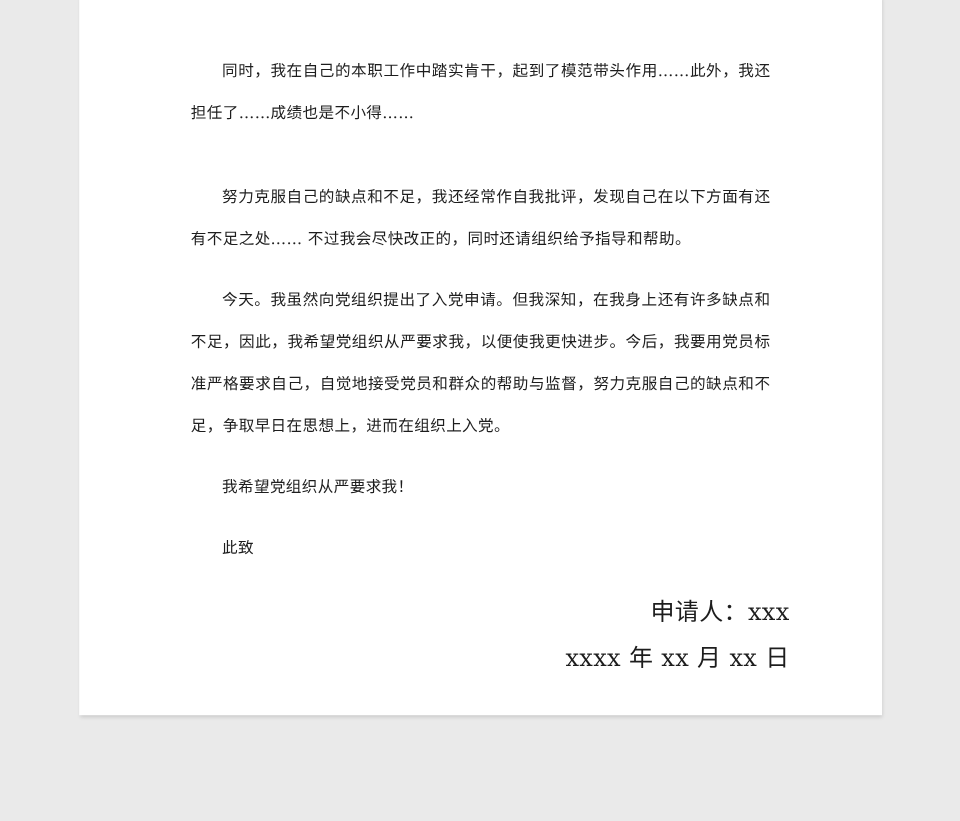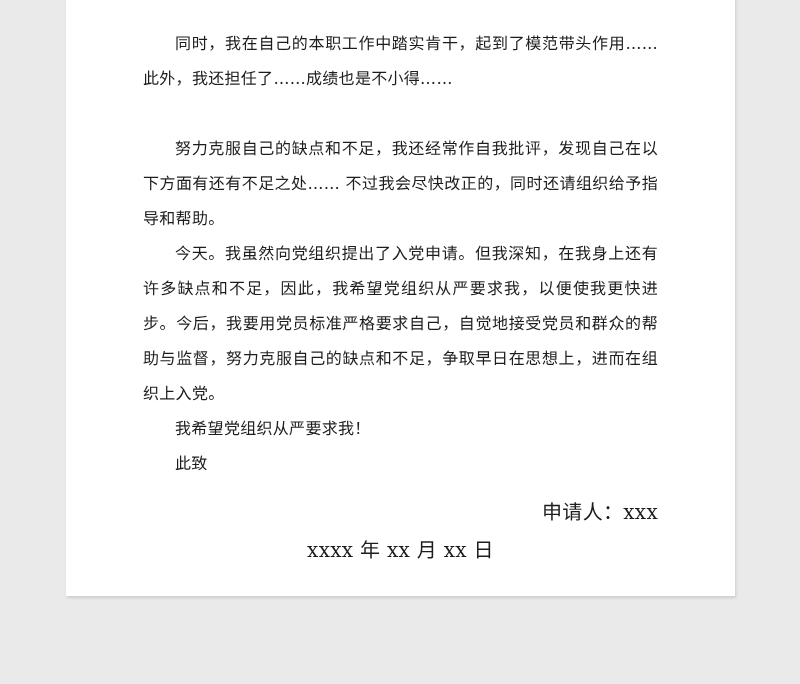--- a/index.html
+++ b/index.html
@@ -34,26 +34,26 @@
 
   
   .doc-body {
     position: absolute;
     left: 77px;      
     top: 30px;
     width: 515px;    
   }
 
   .doc-para {
-    font-size: 16px;
+    font-size: 13px;
     line-height: 35px;
     color: #1d1d1d;
     text-align: justify;
     text-justify: inter-ideograph;
-    margin: 0;
+    margin: 16px;
     letter-spacing: 0.3px;
     white-space: normal;
   }
 
   .doc-para.indent {
     text-indent: 2em;
   }
 
   .doc-para.noindent {
     text-indent: 0;
@@ -72,21 +72,20 @@
     font-size: 20px;
     line-height: 38px;
     color: #1d1d1d;
     text-align: right;
     margin: 0;
     letter-spacing: 0.3px;
   }
 
   .sign-line.date-line {
     padding-right: 0px;
-    text-align: center;
   }
 </style>
 </head>
 <body>
 
 <div id="page-canvas">
 
   <div class="page-sheet">
 
     <div class="doc-body">

